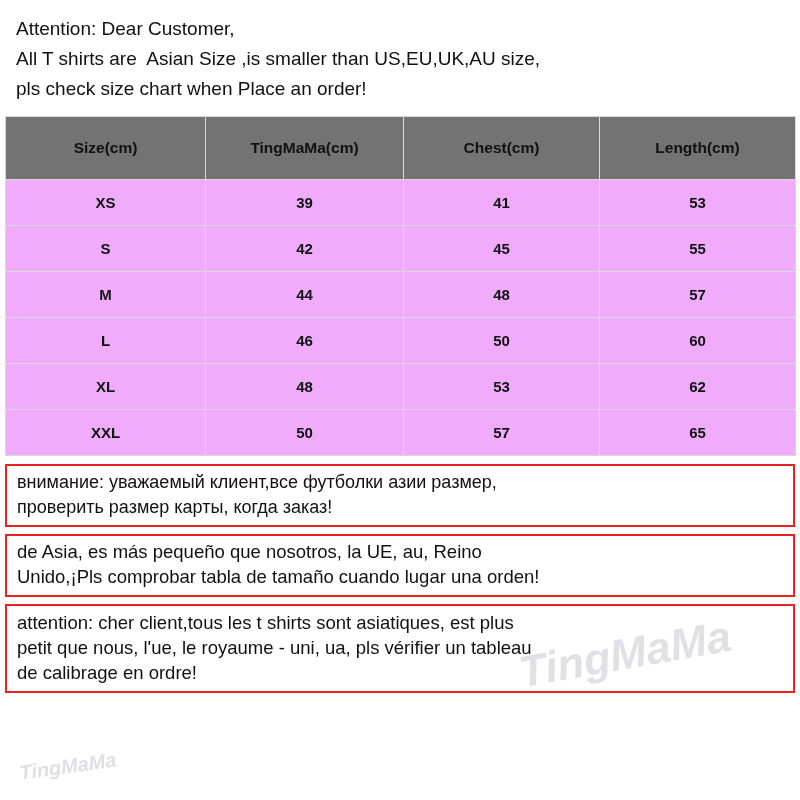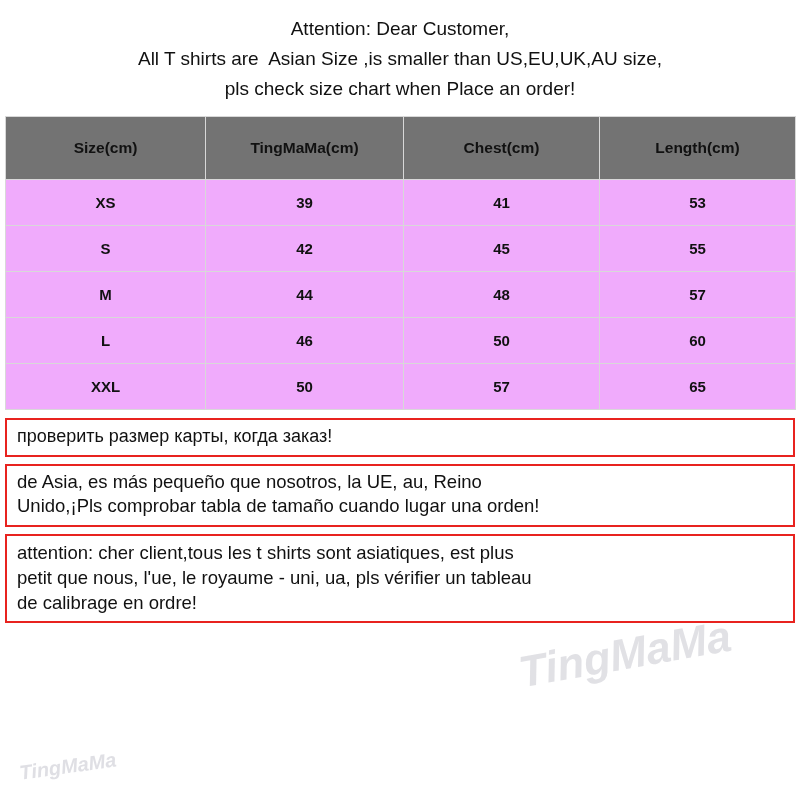--- a/index.html
+++ b/index.html
@@ -20,21 +20,20 @@
     position: relative;
     width: 800px;
     height: 800px;
     box-sizing: border-box;
     padding: 0;
   }
 
   
   .attention-block {
     padding: 14px 16px 6px 16px;
-    text-align: center;
   }
   .attention-line {
     font-size: 19px;
     line-height: 30px;
     color: #111111;
     white-space: pre;
   }
 
   
   .size-table {
@@ -162,31 +161,38 @@
         <td>48</td>
         <td>57</td>
       </tr>
       <tr>
         <td>L</td>
         <td>46</td>
         <td>50</td>
         <td>60</td>
       </tr>
       <tr>
+        <td>XL</td>
+        <td>48</td>
+        <td>53</td>
+        <td>62</td>
+      </tr>
+      <tr>
         <td>XXL</td>
         <td>50</td>
         <td>57</td>
         <td>65</td>
       </tr>
     </tbody>
   </table>
 
   <div class="notices">
 
     <div class="notice-box ru">
+      <div class="notice-line">внимание: уважаемый клиент,все футболки азии размер,</div>
       <div class="notice-line">проверить размер карты, когда заказ!</div>
     </div>
 
     <div class="notice-box es">
       <div class="notice-line">de Asia, es más pequeño que nosotros, la UE, au, Reino</div>
       <div class="notice-line">Unido,¡Pls comprobar tabla de tamaño cuando lugar una orden!</div>
     </div>
 
     <div class="notice-box fr">
       <div class="notice-line">attention: cher client,tous les t shirts sont asiatiques, est plus</div>

